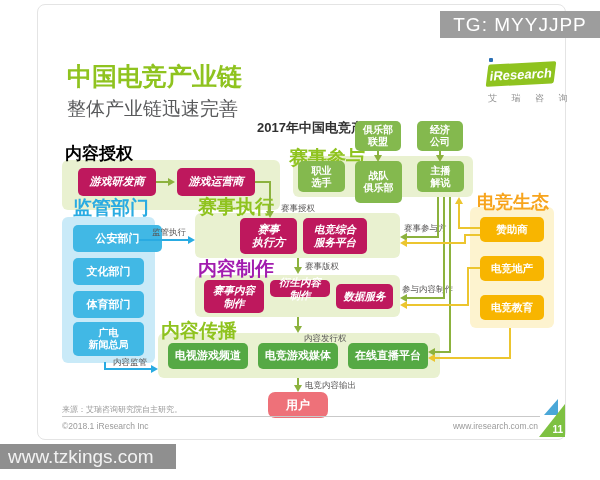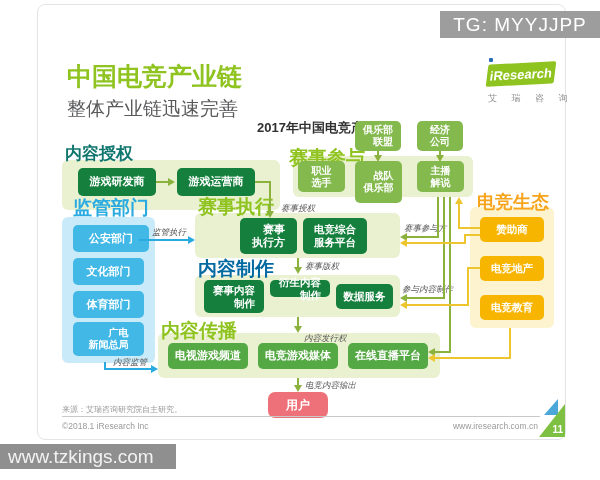--- a/index.html
+++ b/index.html
@@ -14,29 +14,29 @@
   .watermark { position:absolute; background:#8f8f8f; color:#f2f2f2; font-size:19px;
             display:flex; align-items:center; padding-left:8px; box-sizing:border-box; }
   .title { position:absolute; font-size:25px; font-weight:bold; color:#8fc31f; }
   .subtitle { position:absolute; font-size:19px; color:#58595b; }
   .dtitle { position:absolute; font-size:13px; font-weight:bold; color:#303030; }
   .panel { position:absolute; background:#e9f1d0; border-radius:6px; }
   .panel.blue { background:#c9eaf8; }
   .panel.yellow { background:#fdf3cf; }
   .hdr { position:absolute; font-weight:bold; white-space:nowrap; }
   .box { position:absolute; border-radius:5px; color:#fff; font-weight:bold;
-         display:flex; align-items:center; justify-content:center; text-align:right;
+         display:flex; align-items:center; justify-content:center; text-align:center;
          white-space:pre-line; line-height:1.2; }
-  .lime { background:#15803d; }
+  .lime { background:#be185d;font-style:italic; }
   .bluebox { background:#41b8e5; }
   .midgreen { background:#84b94e; }
   .darkgreen { background:#55a944; }
   .yellowbox { background:#f8b500; }
   .pink { background:#ee7179; }
-  .lbl { position:absolute; font-size:8.5px; color:#595757; white-space:nowrap;font-style:italic; }
+  .lbl { position:absolute; font-size:8.5px; color:#595757; white-space:nowrap; }
   .ln { position:absolute; }
   .ln.g { background:#8cb23e; }
   .ln.b { background:#29abe2; }
   .ln.y { background:#ecc52f; }
   .ar { position:absolute; width:0; height:0; }
   .ar-r { border-top:4px solid transparent; border-bottom:4px solid transparent; border-left:7px solid transparent; }
   .ar-l { border-top:4px solid transparent; border-bottom:4px solid transparent; border-right:7px solid transparent; }
   .ar-d { border-left:4px solid transparent; border-right:4px solid transparent; border-top:7px solid transparent; }
   .ar-u { border-left:4px solid transparent; border-right:4px solid transparent; border-bottom:7px solid transparent; }
   .ar-r.g { border-left-color:#8cb23e; }  .ar-l.g { border-right-color:#8cb23e; }
@@ -67,32 +67,32 @@
   <div class="dtitle" style="left:257px;top:119px">2017年中国电竞产业链</div>
 
   <div class="panel" style="left:62px;top:160px;width:218px;height:50px"></div>
   <div class="panel blue" style="left:62px;top:217px;width:93px;height:146px"></div>
   <div class="panel" style="left:195px;top:213px;width:205px;height:45px"></div>
   <div class="panel" style="left:195px;top:275px;width:205px;height:42px"></div>
   <div class="panel" style="left:158px;top:333px;width:282px;height:45px"></div>
   <div class="panel" style="left:293px;top:156px;width:180px;height:41px"></div>
   <div class="panel yellow" style="left:470px;top:207px;width:84px;height:121px"></div>
 
-  <div class="hdr" style="left:65px;top:142px;font-size:17px;color:#0f766e">内容授权</div>
+  <div class="hdr" style="left:65px;top:142px;font-size:17px;color:#000000">内容授权</div>
   <div class="hdr" style="left:73px;top:195px;font-size:19px;color:#29abe2">监管部门</div>
   <div class="hdr" style="left:198px;top:194px;font-size:19px;color:#8fc31f">赛事执行</div>
-  <div class="hdr" style="left:198px;top:256px;font-size:19px;color:#0369a1">内容制作</div>
+  <div class="hdr" style="left:198px;top:256px;font-size:19px;color:#a21caf">内容制作</div>
   <div class="hdr" style="left:161px;top:318px;font-size:19px;color:#8fc31f">内容传播</div>
   <div class="hdr" style="left:289px;top:145px;font-size:19px;color:#8fc31f">赛事参与</div>
   <div class="hdr" style="left:477px;top:190px;font-size:18px;color:#f7a41d">电竞生态</div>
 
   <div class="box lime" style="left:78px;top:168px;width:78px;height:28px;font-size:11px">游戏研发商</div>
   <div class="box lime" style="left:177px;top:168px;width:78px;height:28px;font-size:11px">游戏运营商</div>
 
-  <div class="box bluebox" style="left:73px;top:225px;width:76px;height:27px;font-size:11px">公安部门</div>
+  <div class="box bluebox" style="left:73px;top:225px;width:89px;height:27px;font-size:11px">公安部门</div>
   <div class="box bluebox" style="left:73px;top:258px;width:71px;height:27px;font-size:11px">文化部门</div>
   <div class="box bluebox" style="left:73px;top:291px;width:71px;height:27px;font-size:11px">体育部门</div>
   <div class="box lime" style="left:240px;top:218px;width:57px;height:36px;font-size:11px">赛事
 执行方</div>
 
   <div class="box bluebox" style="left:73px;top:322px;width:71px;height:34px;font-size:10px">广电
 新闻总局</div>
   <div class="box lime" style="left:303px;top:218px;width:64px;height:36px;font-size:10.5px">电竞综合
 服务平台</div>
 

